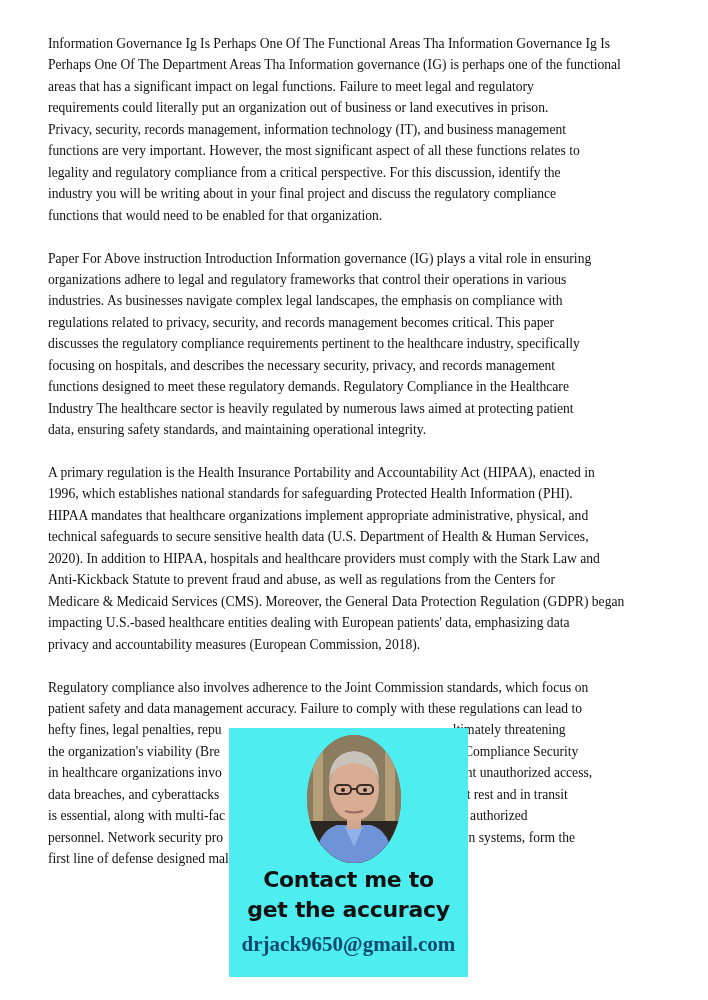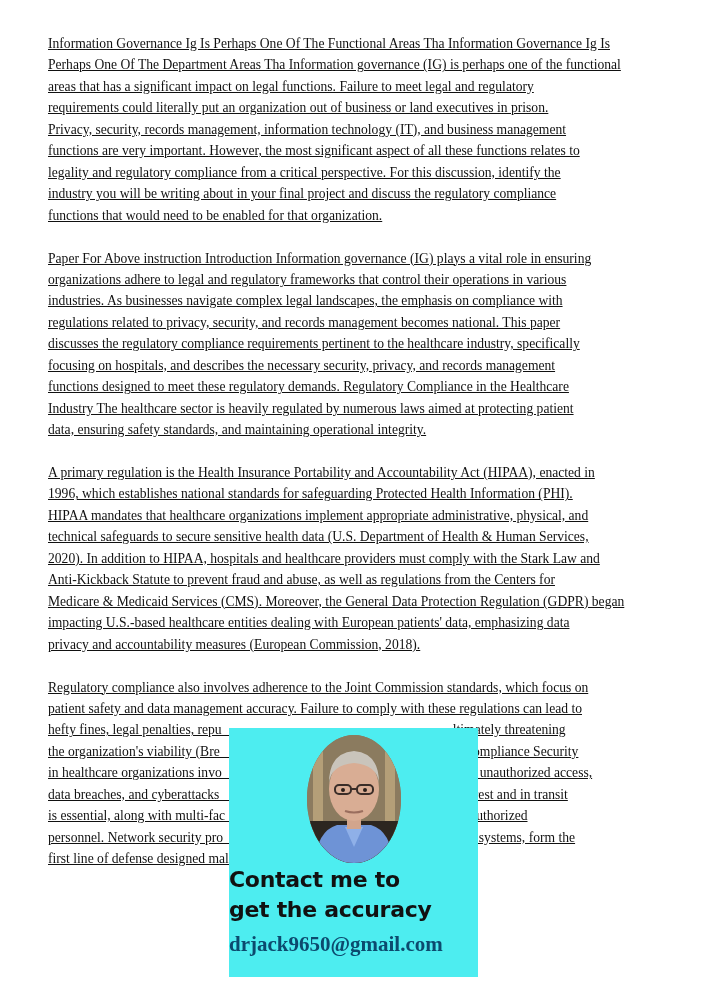--- a/index.html
+++ b/index.html
@@ -22,29 +22,30 @@
       font-size: 13.6px;
       line-height: 21.45px;
       color: #111111;
     }
     .para {
       margin: 0 0 21.45px 0;
     }
     .line {
       display: block;
       white-space: nowrap;
-      text-decoration: underline;
     }
     .promo {
       position: absolute;
       left: 229px;
       top: 728px;
-      width: 249px;
+      width: 211px;
       height: 249px;
       background: #4dedf0;
+      text-align: center;
+      padding-left: 28px;
     }
     .avatar {
       position: absolute;
       left: 78px;
       top: 7px;
       width: 94px;
       height: 128px;
       border-radius: 50%;
       overflow: hidden;
       background: #8a7a5e;
@@ -90,21 +91,21 @@
     <span class="line">Privacy, security, records management, information technology (IT), and business management</span>
     <span class="line">functions are very important. However, the most significant aspect of all these functions relates to</span>
     <span class="line">legality and regulatory compliance from a critical perspective. For this discussion, identify the</span>
     <span class="line">industry you will be writing about in your final project and discuss the regulatory compliance</span>
     <span class="line">functions that would need to be enabled for that organization.</span>
   </p>
   <p class="para">
     <span class="line">Paper For Above instruction Introduction Information governance (IG) plays a vital role in ensuring</span>
     <span class="line">organizations adhere to legal and regulatory frameworks that control their operations in various</span>
     <span class="line">industries. As businesses navigate complex legal landscapes, the emphasis on compliance with</span>
-    <span class="line">regulations related to privacy, security, and records management becomes national. This paper</span>
+    <span class="line">regulations related to privacy, security, and records management becomes critical. This paper</span>
     <span class="line">discusses the regulatory compliance requirements pertinent to the healthcare industry, specifically</span>
     <span class="line">focusing on hospitals, and describes the necessary security, privacy, and records management</span>
     <span class="line">functions designed to meet these regulatory demands. Regulatory Compliance in the Healthcare</span>
     <span class="line">Industry The healthcare sector is heavily regulated by numerous laws aimed at protecting patient</span>
     <span class="line">data, ensuring safety standards, and maintaining operational integrity.</span>
   </p>
   <p class="para">
     <span class="line">A primary regulation is the Health Insurance Portability and Accountability Act (HIPAA), enacted in</span>
     <span class="line">1996, which establishes national standards for safeguarding Protected Health Information (PHI).</span>
     <span class="line">HIPAA mandates that healthcare organizations implement appropriate administrative, physical, and</span>

